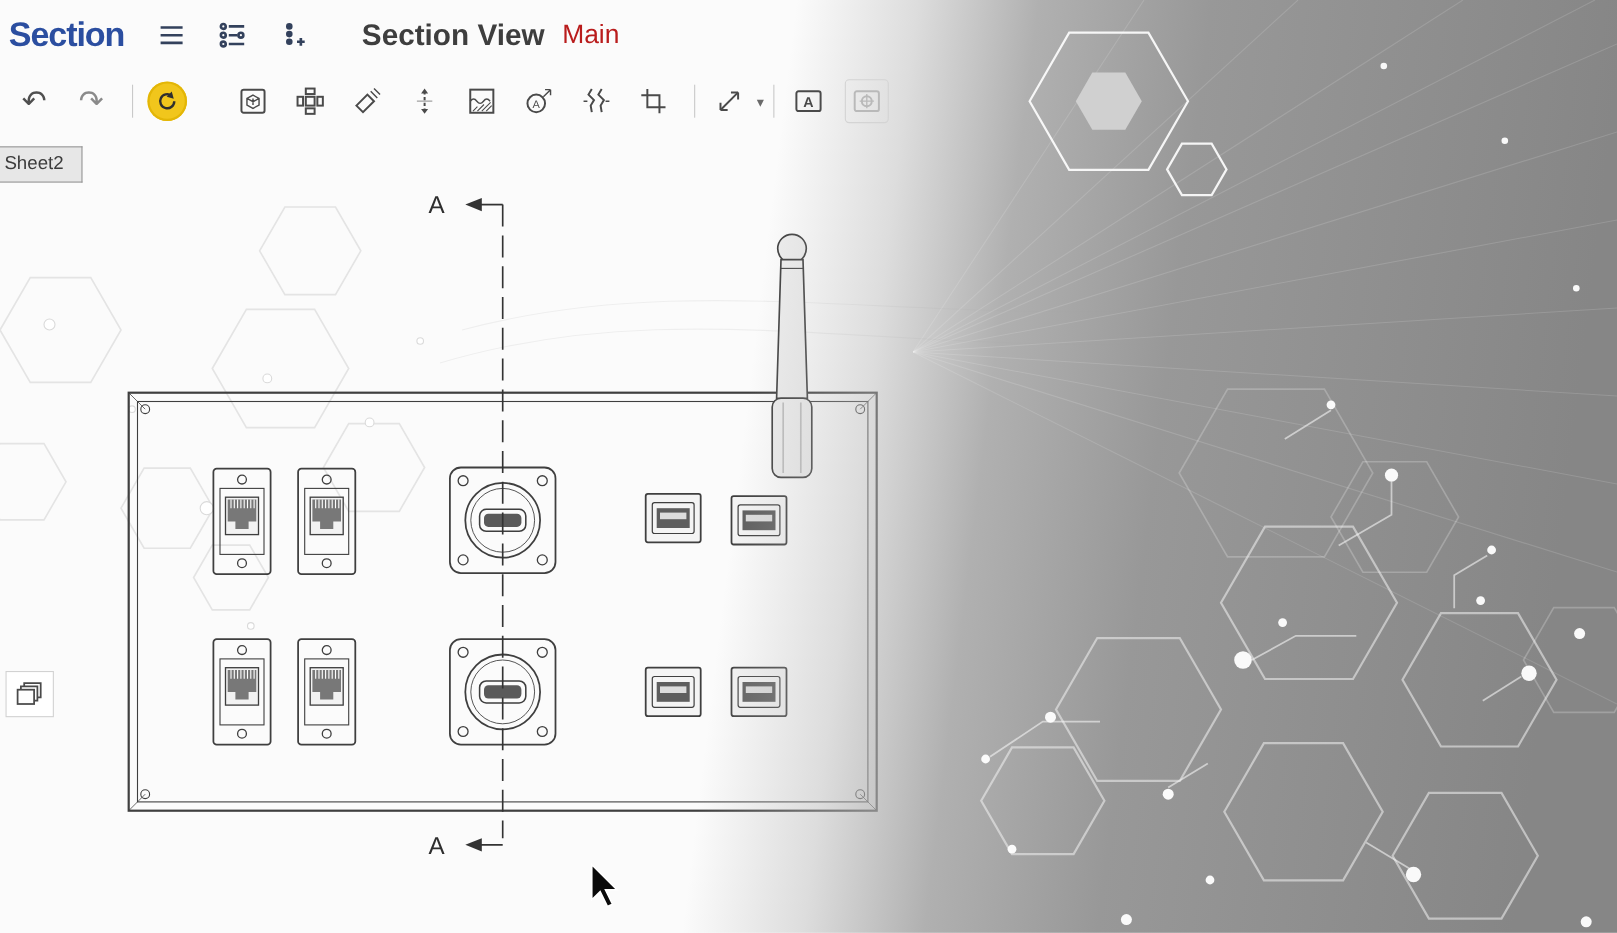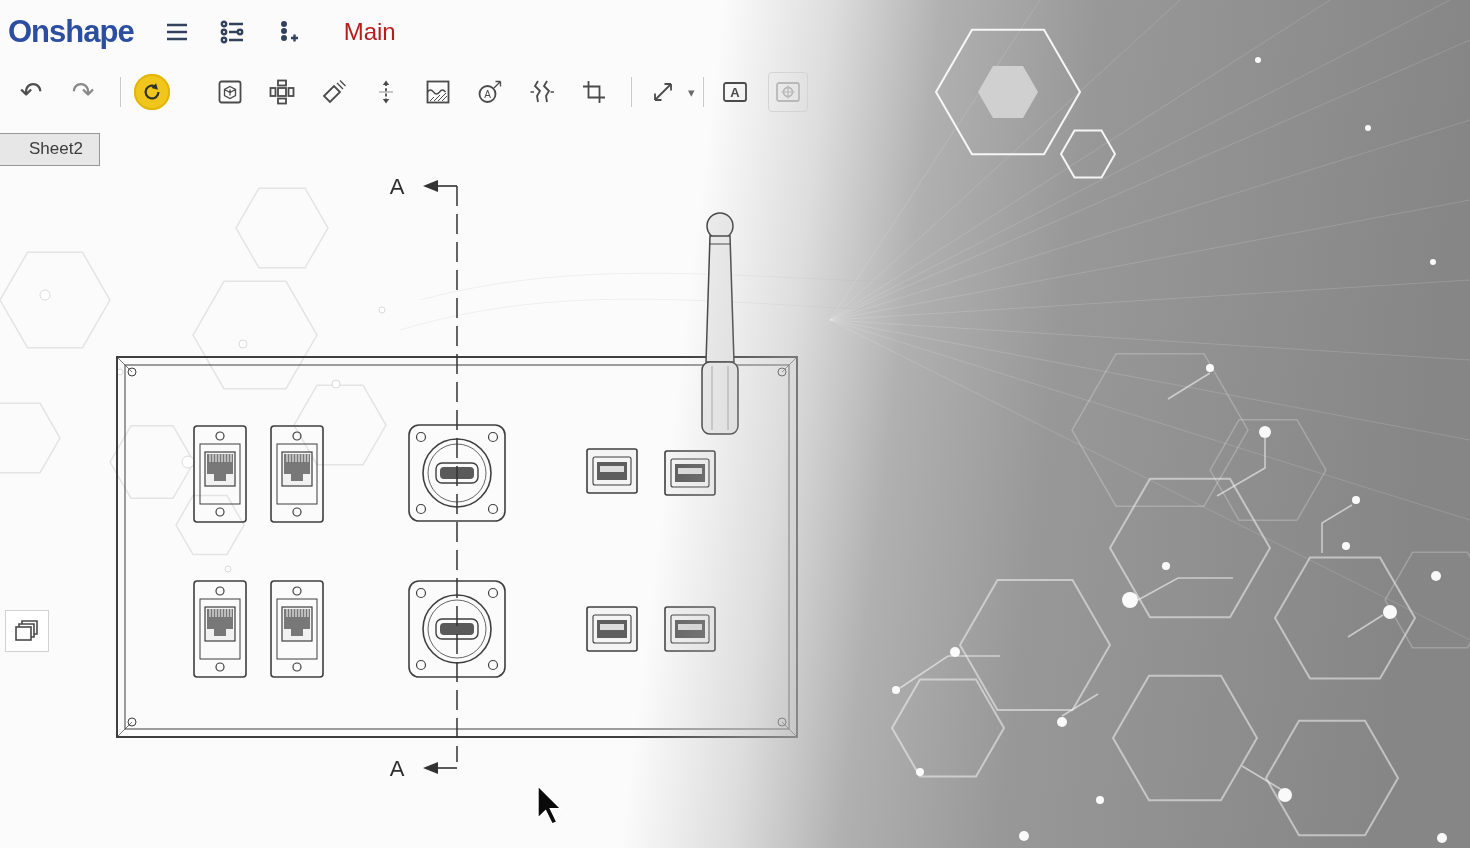--- a/index.html
+++ b/index.html
@@ -53,21 +53,21 @@
     width:36px;height:36px;border-radius:50%;
     background:#f1c61c;display:flex;align-items:center;justify-content:center;
     box-shadow:0 0 0 2px #e3b607 inset;
   }
   .caret{font-size:13px;color:#6a6a6a;margin:0 4px 0 -8px;cursor:pointer;}
   .tbtn svg text{font-family:"Liberation Sans",sans-serif;stroke:none;}
 
   
   #sheet-tab{
     position:absolute;top:133px;left:0;
-    padding:5px 16px 6px 29px;
+    padding:5px 16px 6px 4px;
     background:#e7e7e7;border:1px solid #979797;border-left:none;
     color:#3c3c3c;font-size:17px;cursor:pointer;
   }
 
   
   #layers-btn{
     position:absolute;left:5px;top:610px;width:42px;height:40px;
     background:#ffffff;border:1px solid #d2d2d2;
     display:flex;align-items:center;justify-content:center;cursor:pointer;
   }
@@ -239,21 +239,21 @@
       <circle cx="1210" cy="368" r="4" class="dot-w"></circle>
       <circle cx="1356" cy="500" r="4" class="dot-w"></circle>
       <circle cx="920" cy="772" r="4" class="dot-w"></circle>
       <circle cx="1100" cy="800" r="4" class="dot-w"></circle>
       <circle cx="1368" cy="128" r="3" class="dot-w"></circle>
       <circle cx="1258" cy="60" r="3" class="dot-w"></circle>
       <circle cx="1433" cy="262" r="3" class="dot-w"></circle>
     </svg>
 
   <header>
-    <div class="logo">Onshape</div>
+    <div class="logo">Section</div>
     <div class="hdr-icon">
       <svg width="26" height="26" viewBox="0 0 26 26">
           <path d="M3,6 h20 M3,13 h20 M3,20 h20"></path>
         </svg>
     </div>
     <div class="hdr-icon">
       <svg width="26" height="26" viewBox="0 0 26 26">
         <path d="M9,5 h14 M9,13 h8 M9,21 h14"></path>
         <circle cx="4" cy="5" r="2.2"></circle>
           <circle cx="4" cy="13" r="2.2"></circle>
@@ -262,20 +262,21 @@
       </svg>
     </div>
     <div class="hdr-icon">
       <svg width="26" height="26" viewBox="0 0 26 26">
         <circle cx="8" cy="5" r="1.8" fill="#33415c"></circle>
           <circle cx="8" cy="12" r="1.8" fill="#33415c"></circle>
           <circle cx="8" cy="19" r="1.8" fill="#33415c"></circle>
         <path d="M15,19 h7 M18.5,15.5 v7"></path>
       </svg>
     </div>
+    <div class="page-title">Section View</div>
     <div class="page-subtitle">Main</div>
   </header>
 
   <div id="toolbar">
     <div class="tbtn glyph-btn">↶</div>
     <div class="tbtn glyph-btn lighter">↷</div>
     <div class="tdiv"></div>
 
     <div class="tbtn">
       <span class="yellow-circle">

